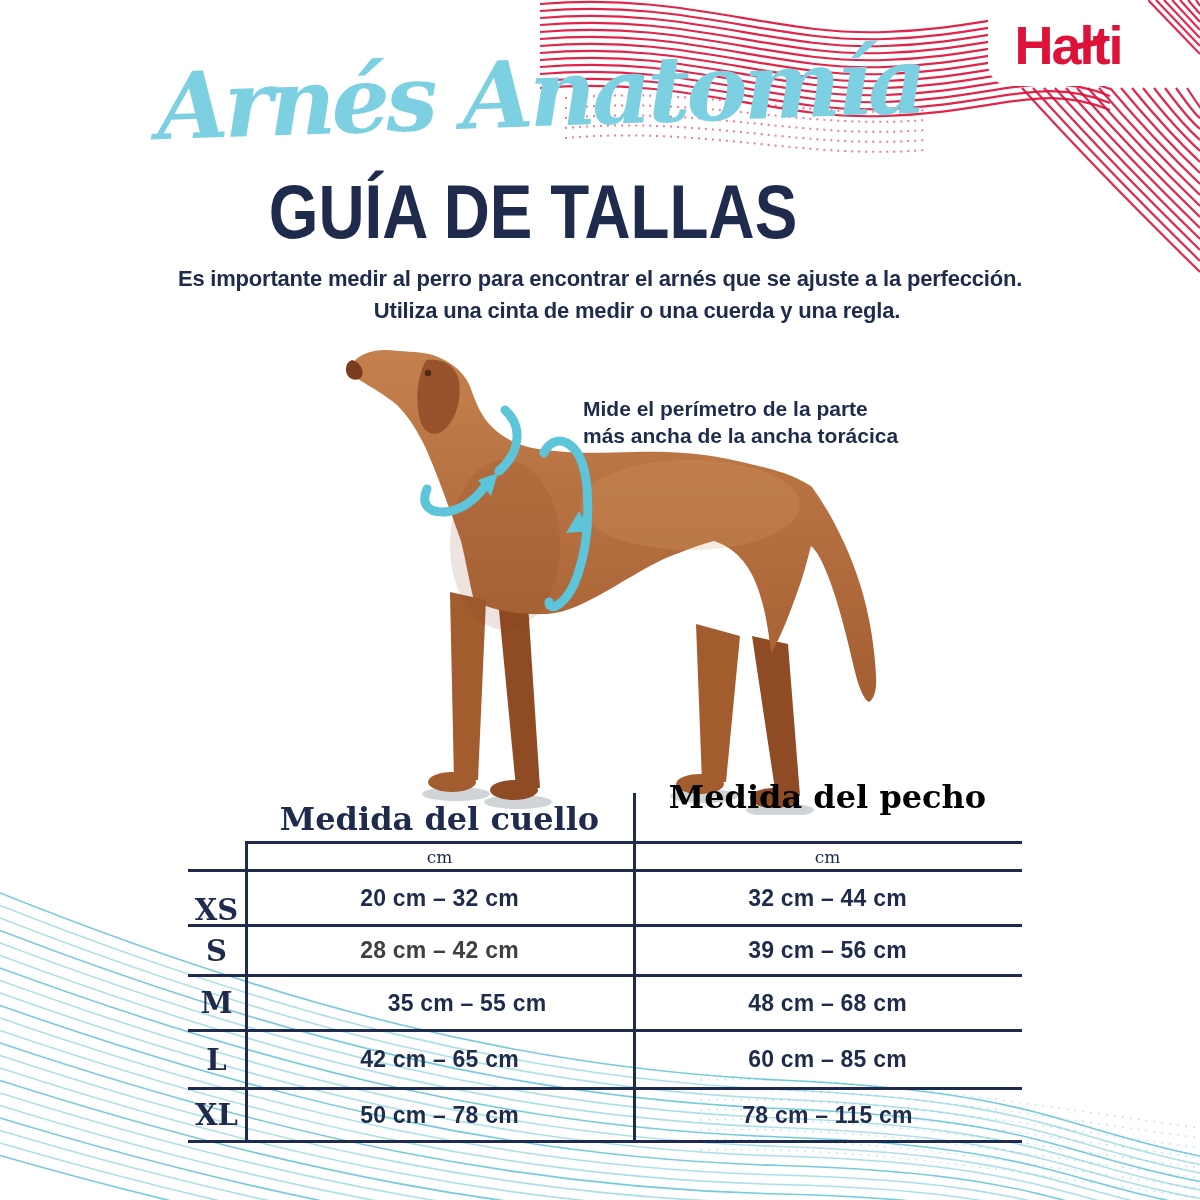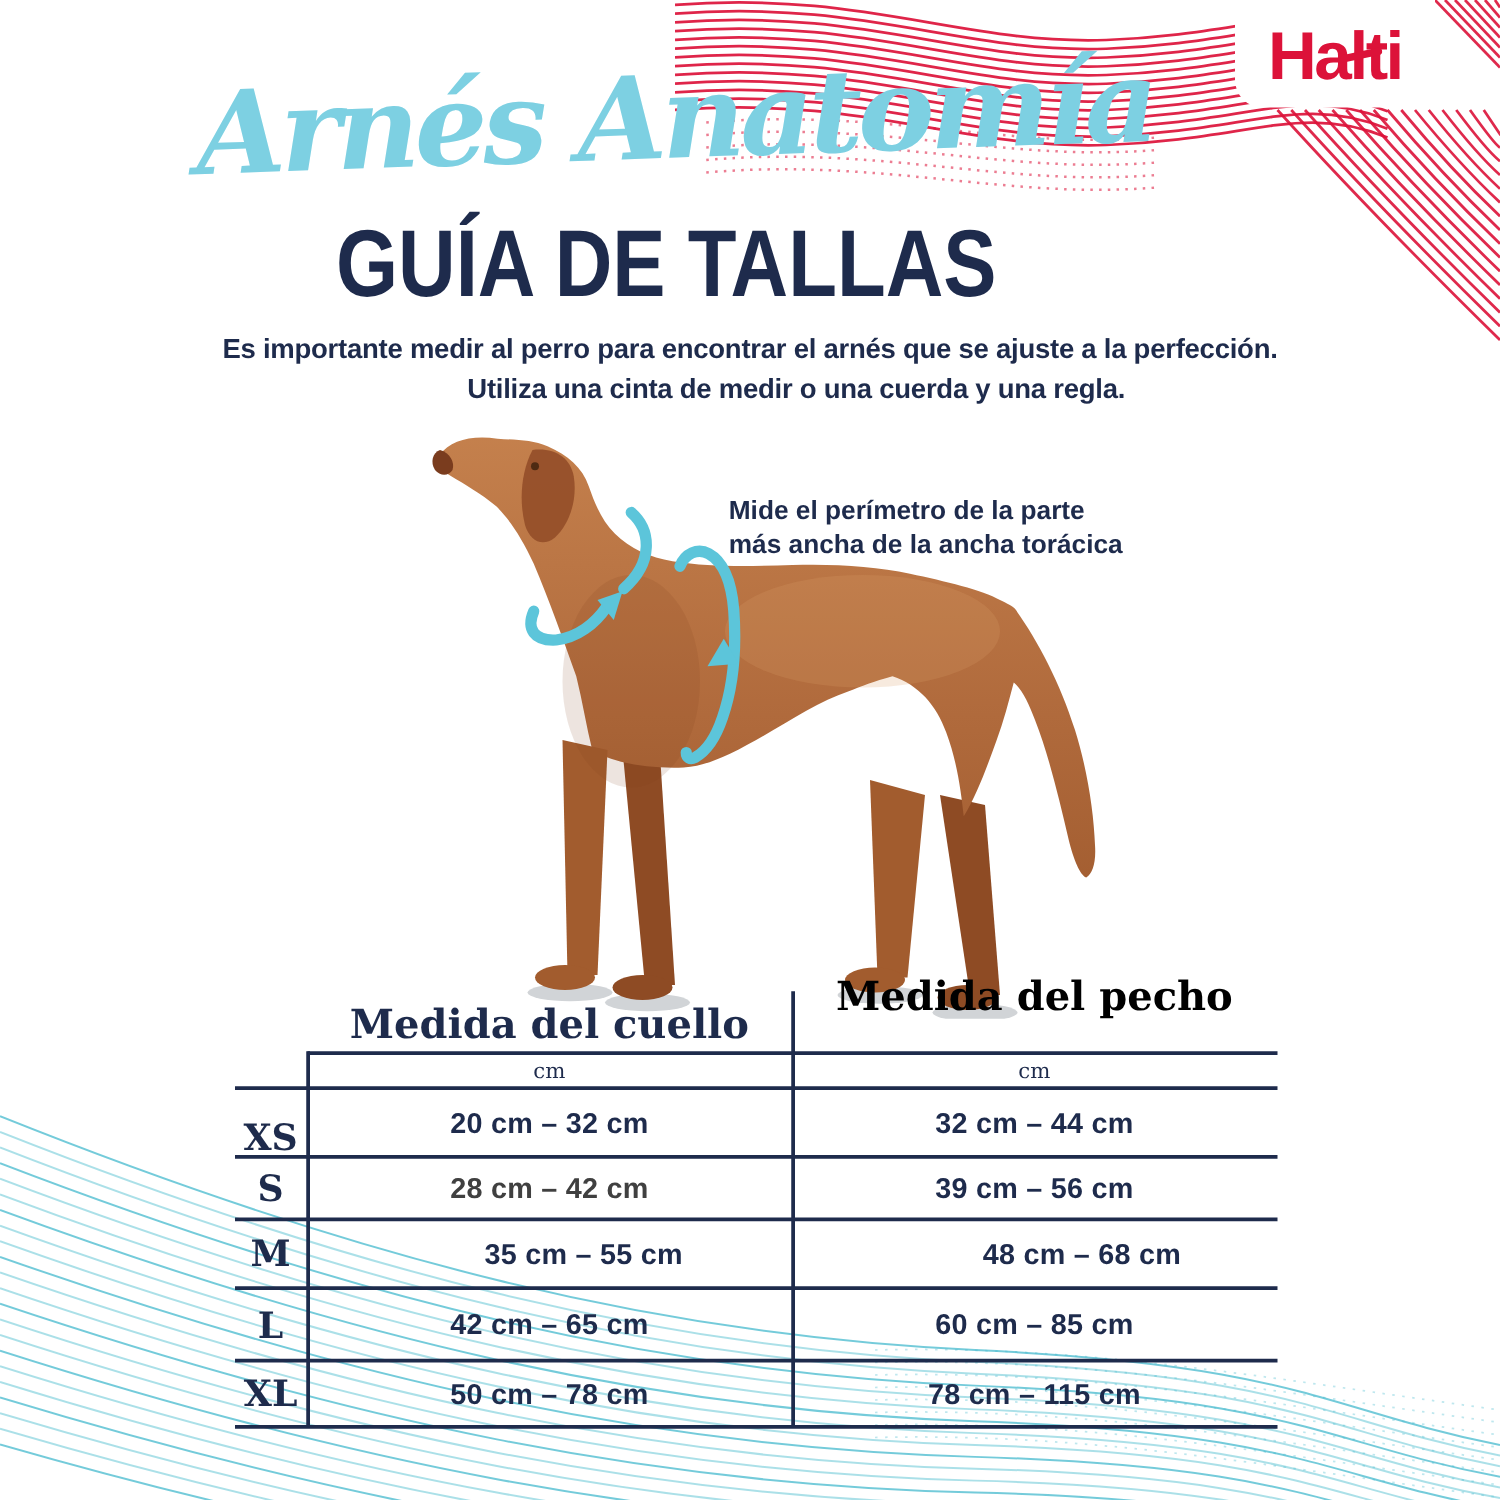--- a/index.html
+++ b/index.html
@@ -229,21 +229,21 @@
 
     <div>
       <div class="t-cell t-size" style="left: 188px; top: 927px; width: 57px; height: 47px; color: rgb(30, 43, 76);">S</div>
       <div class="t-cell t-val" style="left: 246px; top: 927px; width: 387px; height: 47px; color: #404040;">28 cm – 42 cm</div>
       <div class="t-cell t-val" style="left: 633px; top: 927px; width: 389px; height: 47px; color: rgb(30, 43, 76); text-align: center;">39 cm – 56 cm</div>
     </div>
 
     <div>
       <div class="t-cell t-size" style="left: 188px; top: 977px; width: 57px; height: 52px; color: rgb(30, 43, 76);">M</div>
       <div class="t-cell t-val" style="left: 246px; top: 977px; width: 442px; height: 52px; color: rgb(30, 43, 76);">35 cm – 55 cm</div>
-      <div class="t-cell t-val" style="left: 671px; top: 977px; width: 389px; height: 52px; color: rgb(30, 43, 76);">48 cm – 68 cm</div>
+      <div class="t-cell t-val" style="left: 633px; top: 977px; width: 389px; height: 52px; color: rgb(30, 43, 76);">48 cm – 68 cm</div>
     </div>
 
     <div>
       <div class="t-cell t-size" style="left: 188px; top: 1032px; width: 57px; height: 55px; color: rgb(30, 43, 76);">L</div>
       <div class="t-cell t-val" style="left: 246px; top: 1032px; width: 387px; height: 55px; color: rgb(30, 43, 76);">42 cm – 65 cm</div>
       <div class="t-cell t-val" style="left: 633px; top: 1032px; width: 389px; height: 55px; color: rgb(30, 43, 76);">60 cm – 85 cm</div>
     </div>
 
     <div>
       <div class="t-cell t-size" style="left: 188px; top: 1090px; width: 57px; height: 50px; color: rgb(30, 43, 76);">XL</div>

